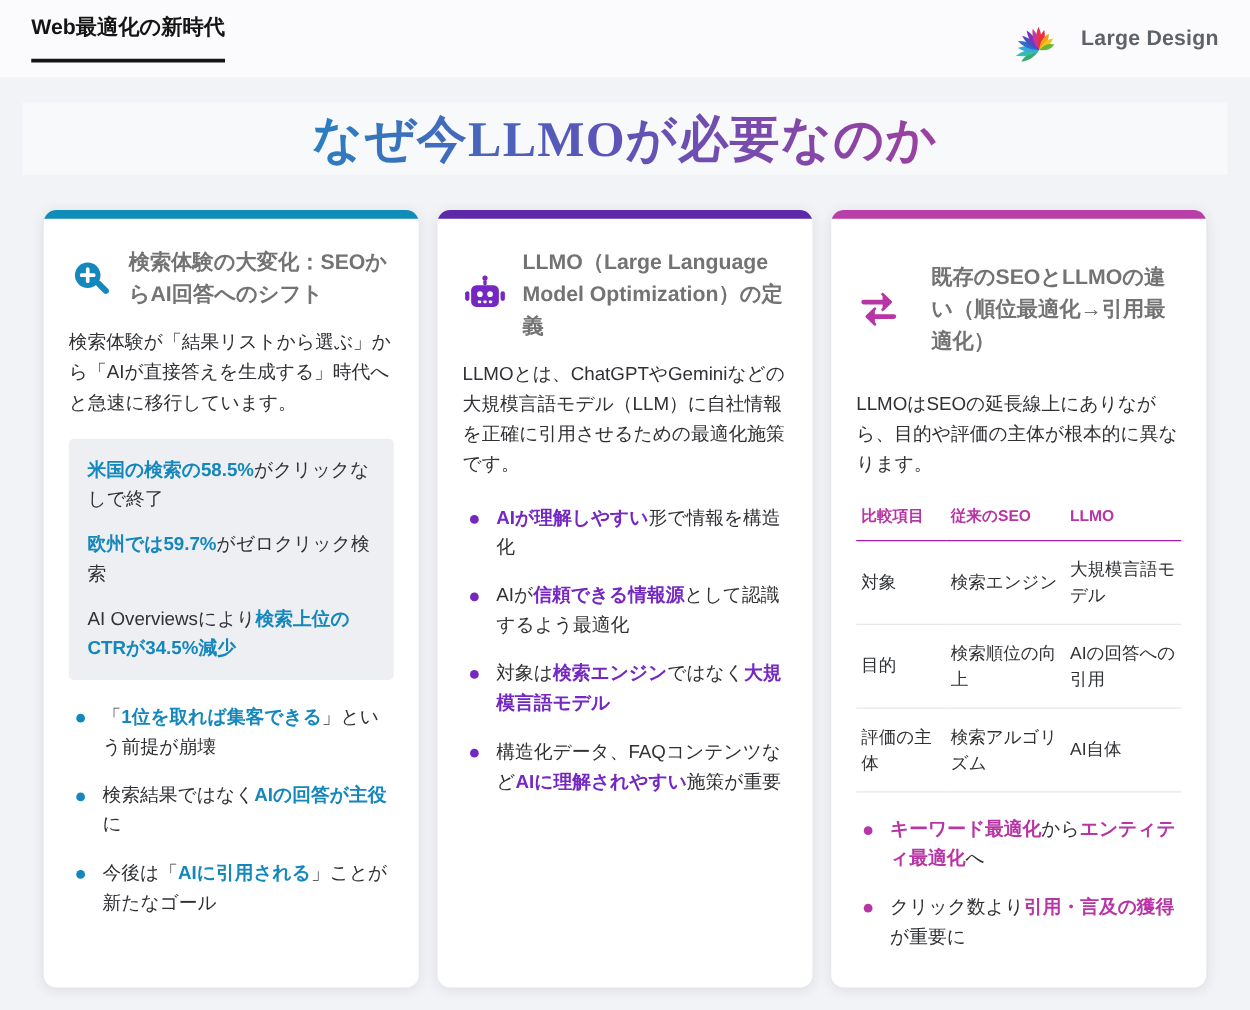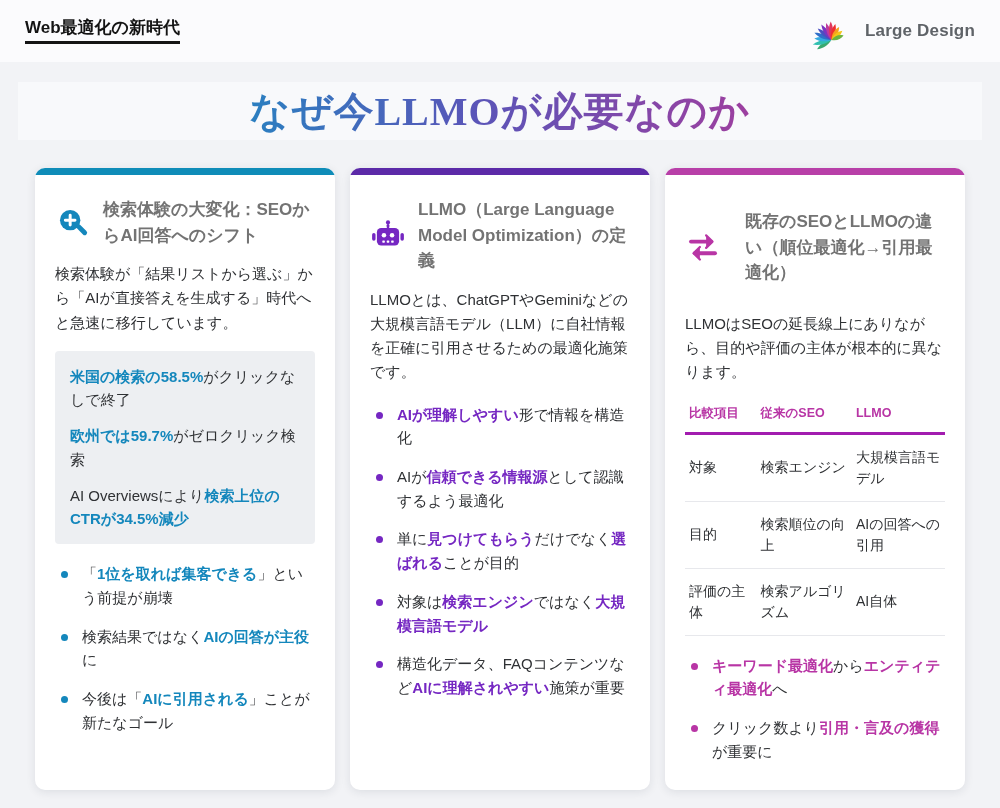--- a/index.html
+++ b/index.html
@@ -10,21 +10,21 @@
     color:#2f3134;
   }
   
   .topbar{
     height:62px;background:#fbfbfd;
     display:flex;align-items:center;justify-content:space-between;
     padding:0 25px;box-sizing:border-box;
   }
   .kicker{
     font-size:17px;font-weight:700;color:#141414;
-    border-bottom:3px solid #141414;padding-bottom:3px;line-height:1.2;
+    border-bottom:3px solid #141414;padding-bottom:14px;line-height:1.2;
   }
   .brand{display:flex;align-items:center;gap:9px;}
   .brand-name{font-size:17px;font-weight:700;color:#5f6368;letter-spacing:.2px;}
   
   .title-band{
     margin:20px 18px 0;height:58px;background:#f8f9fb;
     display:flex;align-items:center;justify-content:center;
   }
   .page-title{
     margin:0;font-size:40px;font-weight:800;letter-spacing:1px;
@@ -58,21 +58,21 @@
     margin-bottom:15px;
   }
   .bullets li::before{
     content:"";position:absolute;left:6px;top:9px;width:7px;height:7px;
     border-radius:50%;background:var(--highlight);
   }
   
   .cmp{width:100%;border-collapse:collapse;margin-top:14px;table-layout:fixed;}
   .cmp th{
     font-size:12.5px;font-weight:700;color:var(--highlight);text-align:left;
-    padding:6px 4px 9px;border-bottom:3px solid #a21caf;line-height:1.45;
+    padding:6px 4px 9px;border-bottom:1px solid #a21caf;line-height:1.45;
     vertical-align:middle;
   }
   .cmp th:nth-child(1){width:27%;}
   .cmp th:nth-child(2){width:37%;}
   .cmp th:nth-child(3){width:36%;}
   .cmp td{
     font-size:14px;color:#2f3134;padding:12px 4px;line-height:1.5;
     border-bottom:1px solid #e7e8ec;vertical-align:middle;
   }
 </style>
@@ -176,21 +176,20 @@
       <rect x="11.15" y="15.6" width="1.7" height="1.5" rx="0.4" fill="#fff"></rect>
       <rect x="14.1" y="15.6" width="1.7" height="1.5" rx="0.4" fill="#fff"></rect>
     </svg>
           </span>
           <h2 class="card-title" style="margin: 0px;">LLMO（Large Language Model Optimization）の定義</h2>
         </div>
         <p class="intro">LLMOとは、ChatGPTやGeminiなどの大規模言語モデル（LLM）に自社情報を正確に引用させるための最適化施策です。</p>
         <ul class="bullets">
           <li><b class="hl">AIが理解しやすい</b>形で情報を構造化</li>
           <li>AIが<b class="hl">信頼できる情報源</b>として認識するよう最適化</li>
-          <li>単に<b class="hl">見つけてもらう</b>だけでなく<b class="hl">選ばれる</b>ことが目的</li>
           <li>対象は<b class="hl">検索エンジン</b>ではなく<b class="hl">大規模言語モデル</b></li>
           <li>構造化データ、FAQコンテンツなど<b class="hl">AIに理解されやすい</b>施策が重要</li>
         </ul>
       </div>
     </article>
     <article class="card" style="--accent: #b83fa8; --highlight: #b835a5;">
       <div class="card-accent"></div>
       <div class="card-body">
         <div class="card-head">
           <span class="card-icon">

